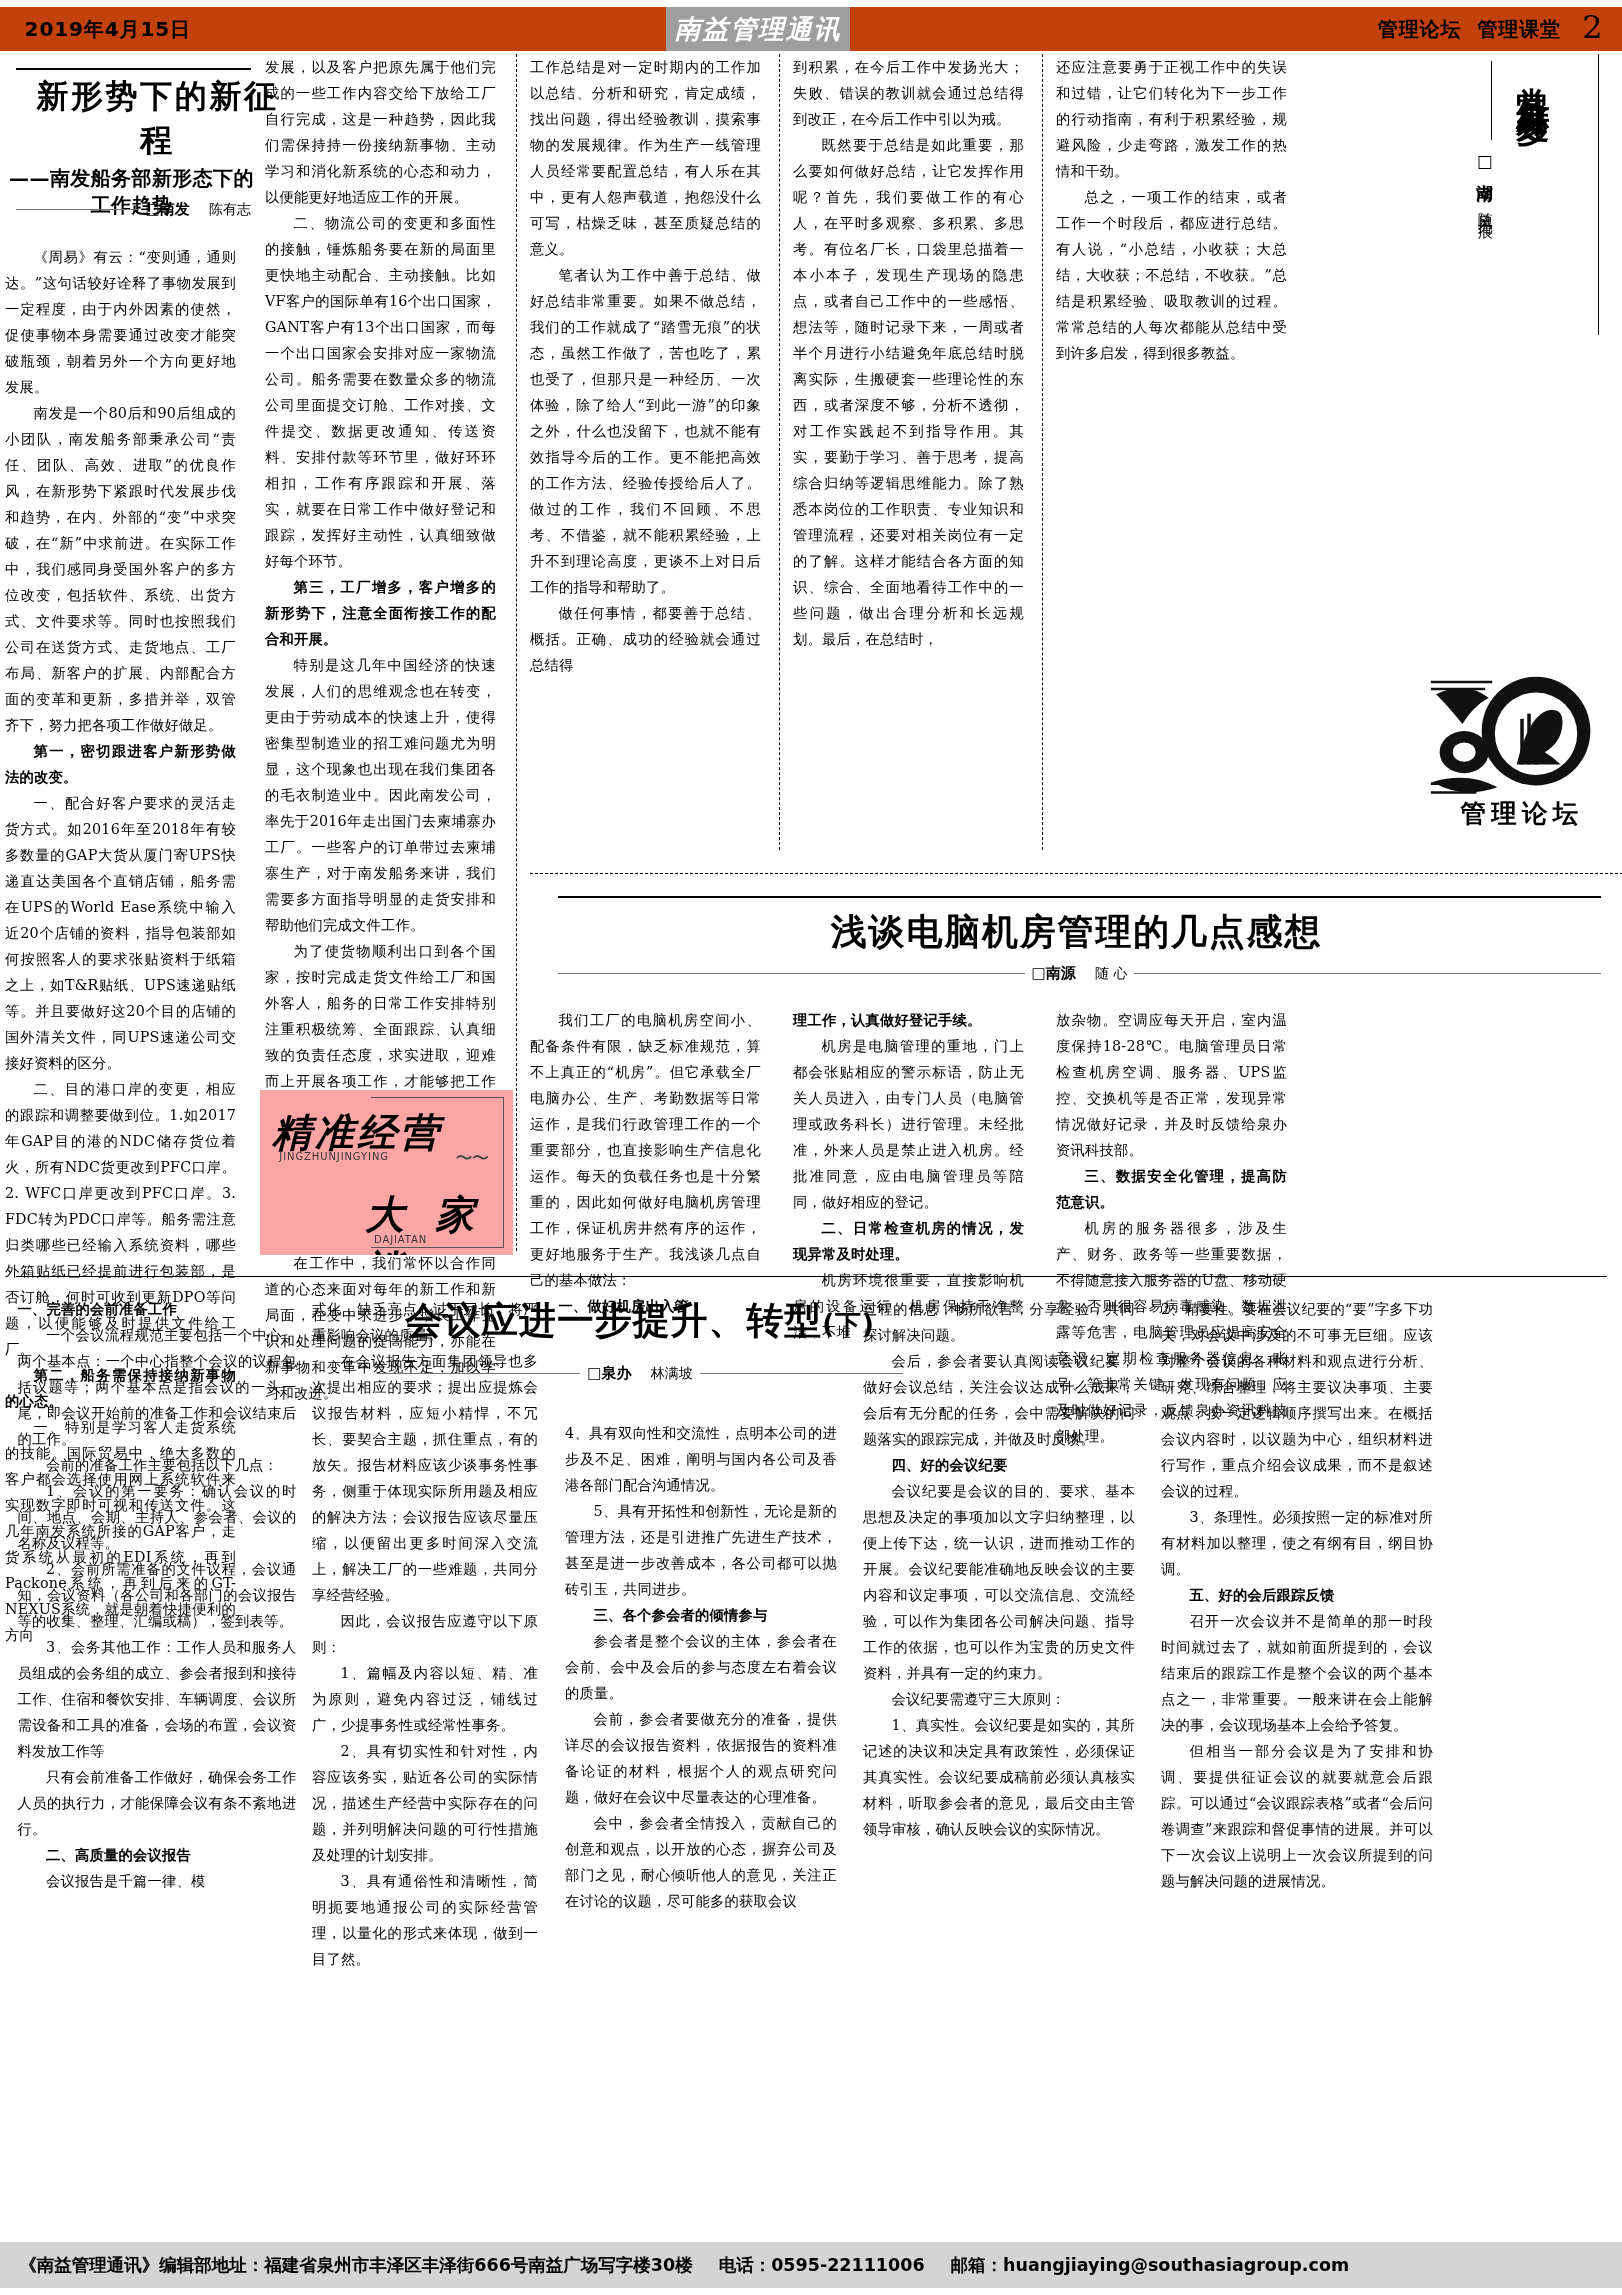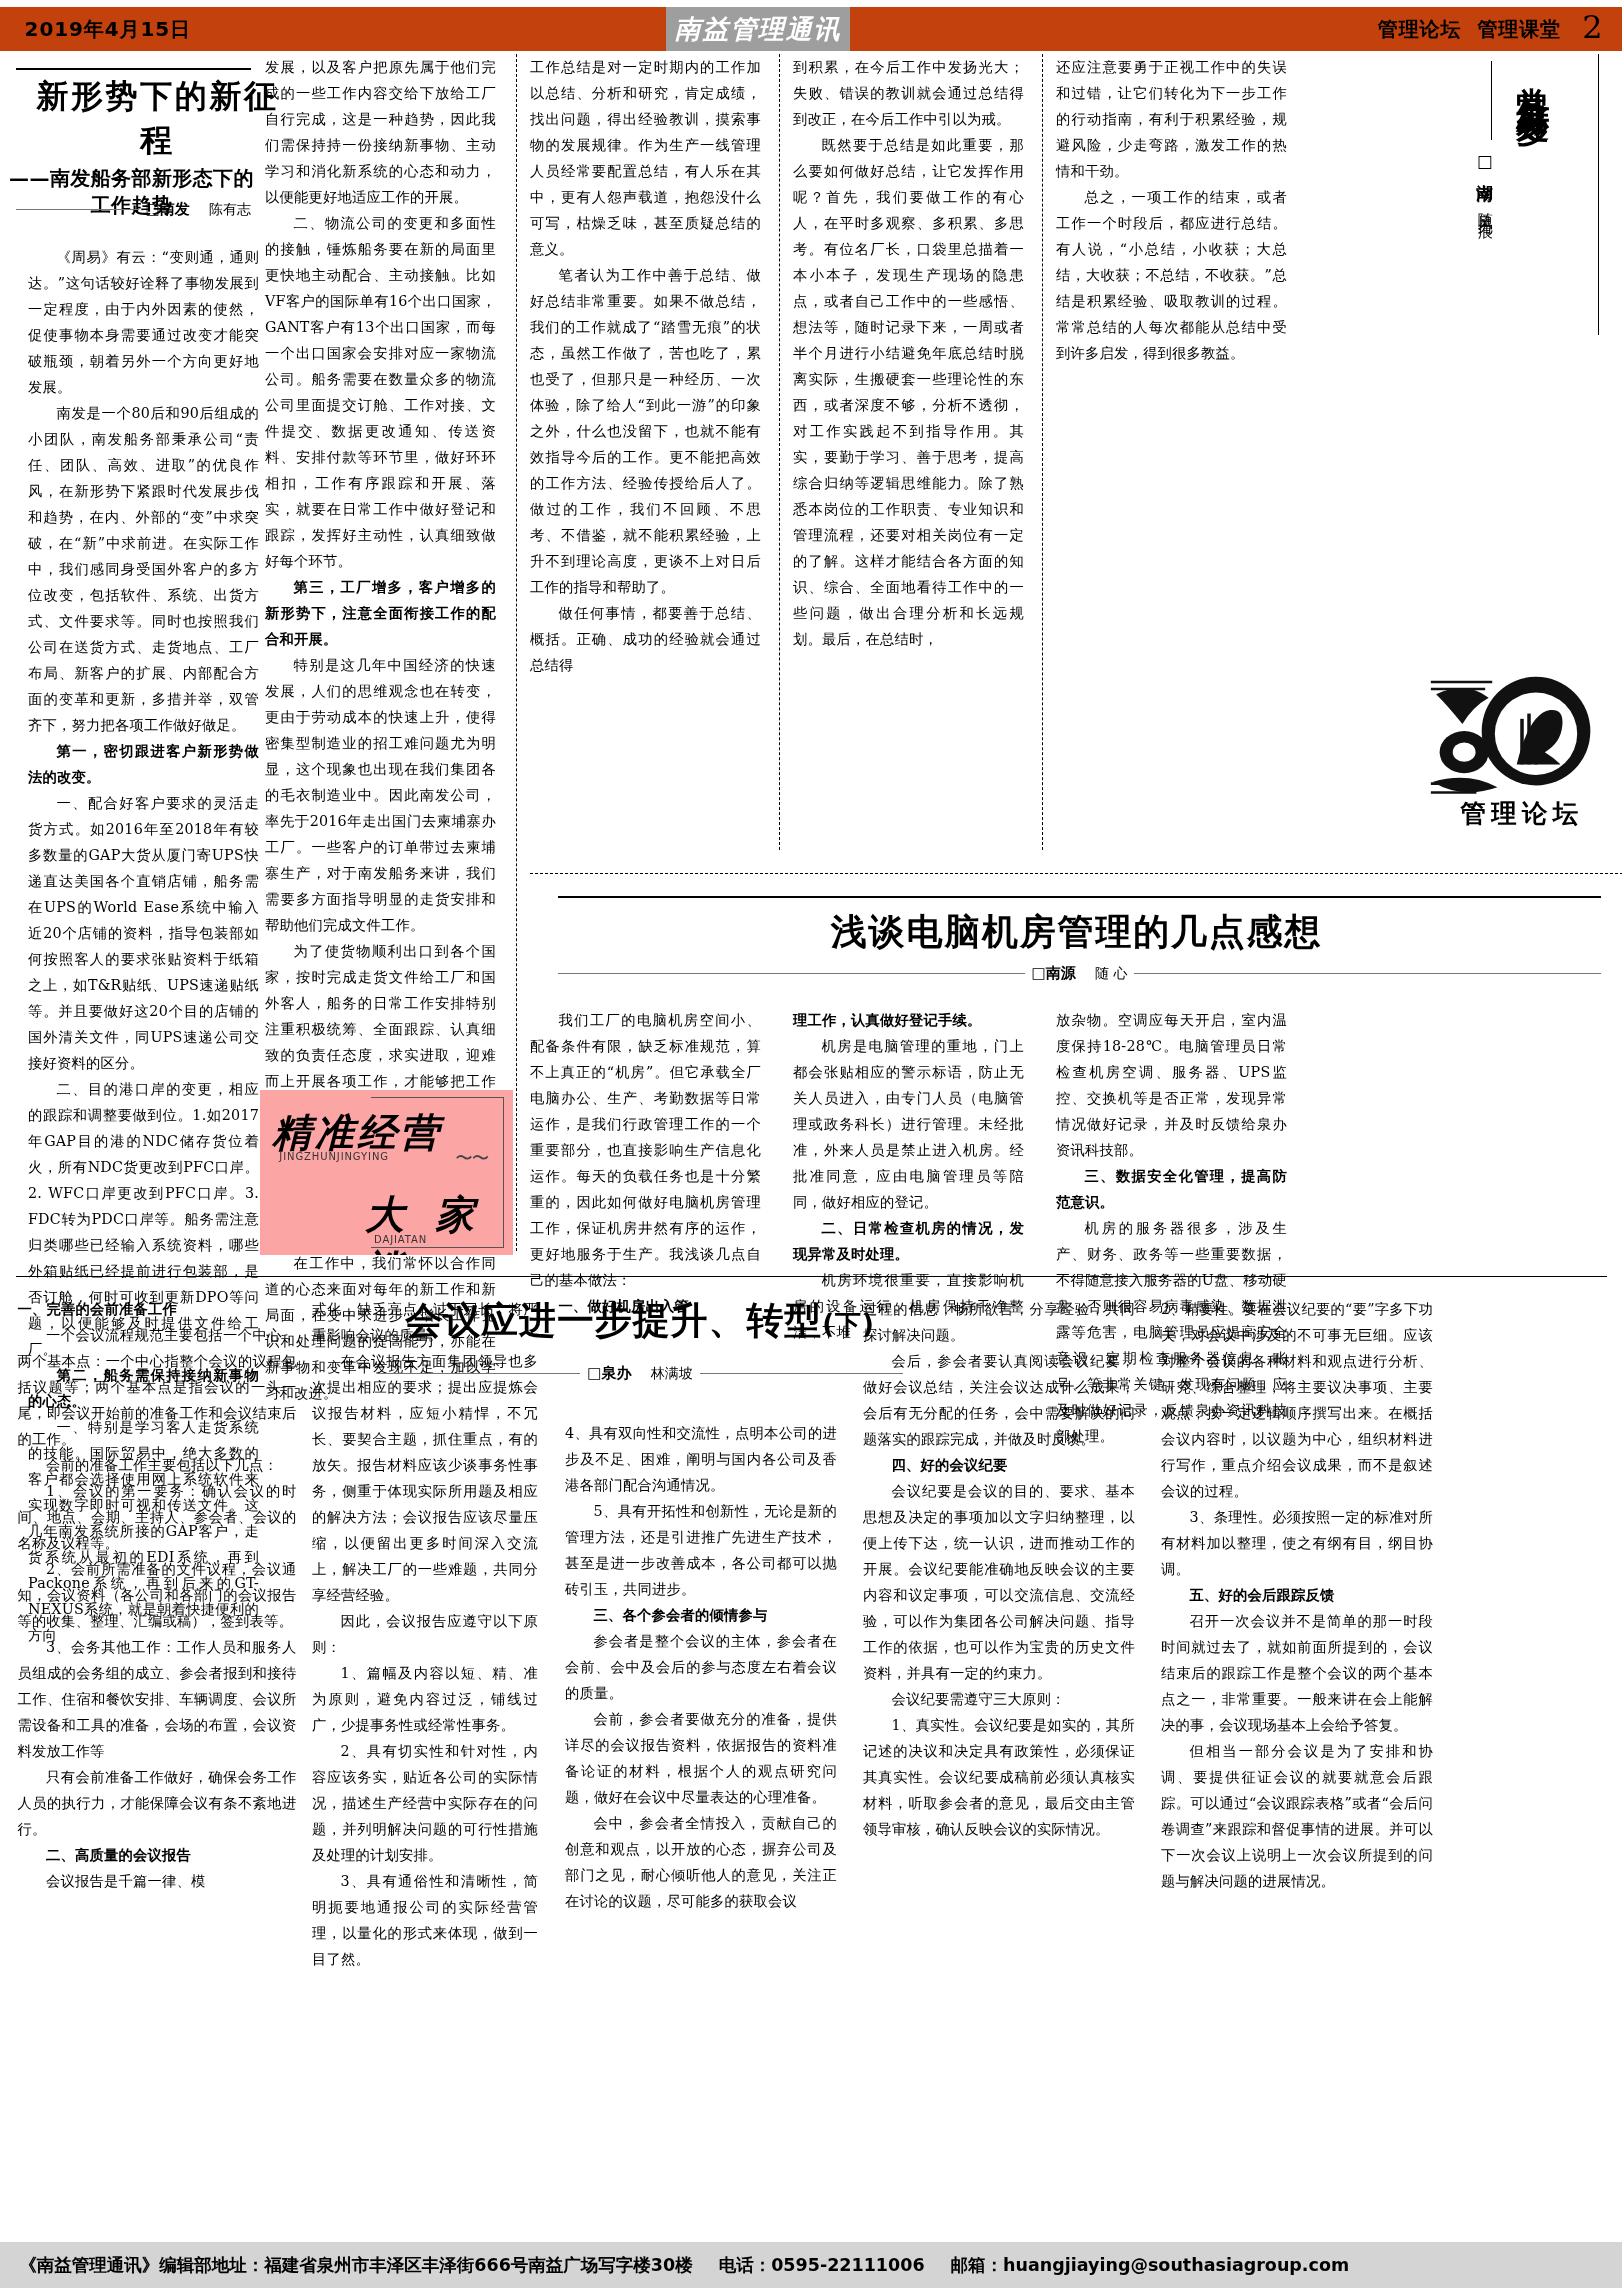--- a/index.html
+++ b/index.html
@@ -183,21 +183,21 @@
 
   <div class="a1-rule"></div>
   <div class="a1-title">新形势下的新征程</div>
   <div class="a1-sub">——南发船务部新形态下的工作趋势</div>
   <div class="byline" style="left:16px;top:200px;width:235px;">
     <div class="ln"></div>
     <div class="nm">□南发</div>
     <div class="nm2">陈有志</div>
   </div>
 
-  <div class="col" style="left:28px;top:244px;width:231px;height:1008px;">
+  <div class="col" style="left:5px;top:244px;width:231px;height:1008px;">
     <p>《周易》有云：“变则通，通则达。”这句话较好诠释了事物发展到一定程度，由于内外因素的使然，促使事物本身需要通过改变才能突破瓶颈，朝着另外一个方向更好地发展。</p>
     <p>南发是一个80后和90后组成的小团队，南发船务部秉承公司“责任、团队、高效、进取”的优良作风，在新形势下紧跟时代发展步伐和趋势，在内、外部的“变”中求突破，在“新”中求前进。在实际工作中，我们感同身受国外客户的多方位改变，包括软件、系统、出货方式、文件要求等。同时也按照我们公司在送货方式、走货地点、工厂布局、新客户的扩展、内部配合方面的变革和更新，多措并举，双管齐下，努力把各项工作做好做足。</p>
     <p class="bold">第一，密切跟进客户新形势做法的改变。</p>
     <p>一、配合好客户要求的灵活走货方式。如2016年至2018年有较多数量的GAP大货从厦门寄UPS快递直达美国各个直销店铺，船务需在UPS的World Ease系统中输入近20个店铺的资料，指导包装部如何按照客人的要求张贴资料于纸箱之上，如T&amp;R贴纸、UPS速递贴纸等。并且要做好这20个目的店铺的国外清关文件，同UPS速递公司交接好资料的区分。</p>
     <p>二、目的港口岸的变更，相应的跟踪和调整要做到位。1.如2017年GAP目的港的NDC储存货位着火，所有NDC货更改到PFC口岸。2. WFC口岸更改到PFC口岸。3. FDC转为PDC口岸等。船务需注意归类哪些已经输入系统资料，哪些外箱贴纸已经提前进行包装部，是否订舱，何时可收到更新DPO等问题，以便能够及时提供文件给工厂。</p>
     <p class="bold">第二，船务需保持接纳新事物的心态。</p>
     <p>一、特别是学习客人走货系统的技能。国际贸易中，绝大多数的客户都会选择使用网上系统软件来实现数字即时可视和传送文件。这几年南发系统所接的GAP客户，走货系统从最初的EDI系统，再到Packone系统，再到后来的GT-NEXUS系统，就是朝着快捷便利的方向</p>
   </div>
 
   <div class="col" style="left:265px;top:54px;width:231px;height:693px;">

